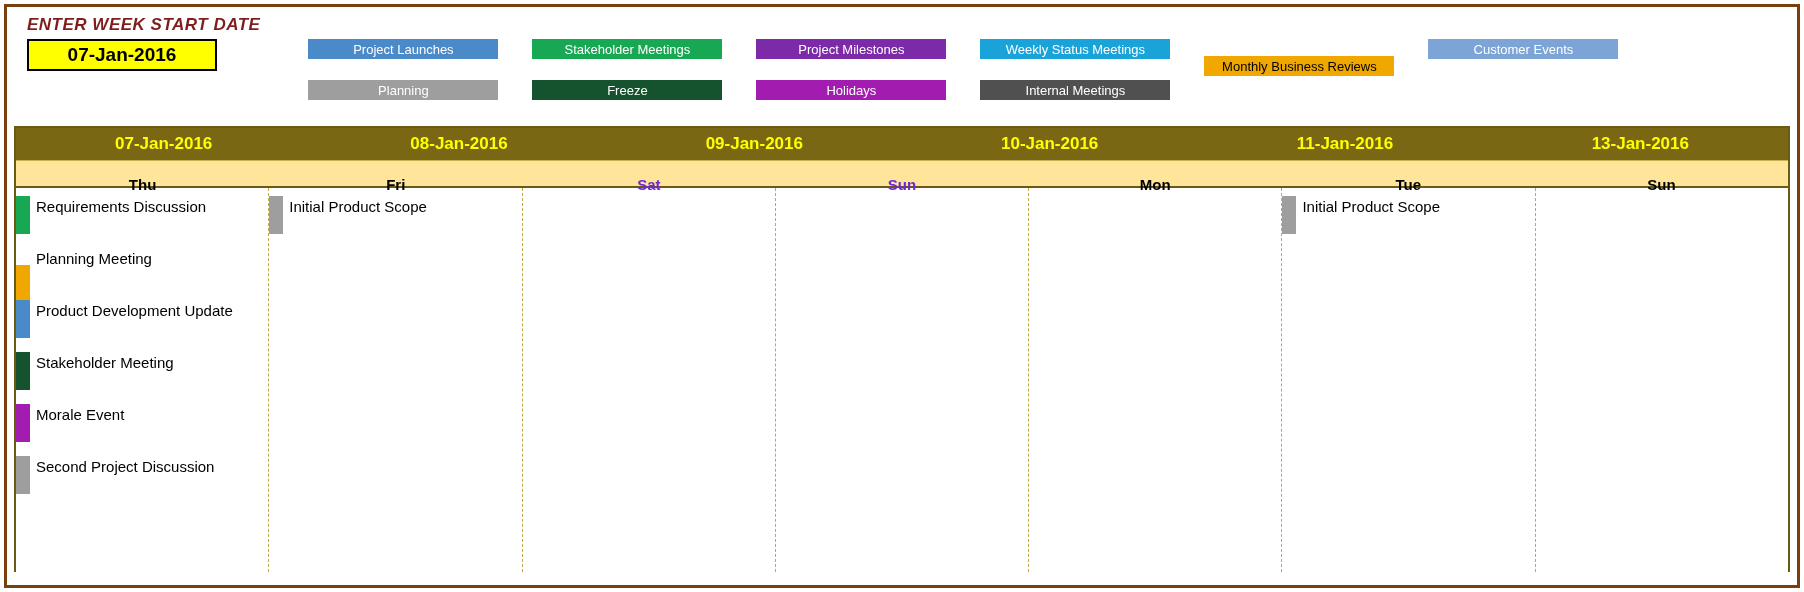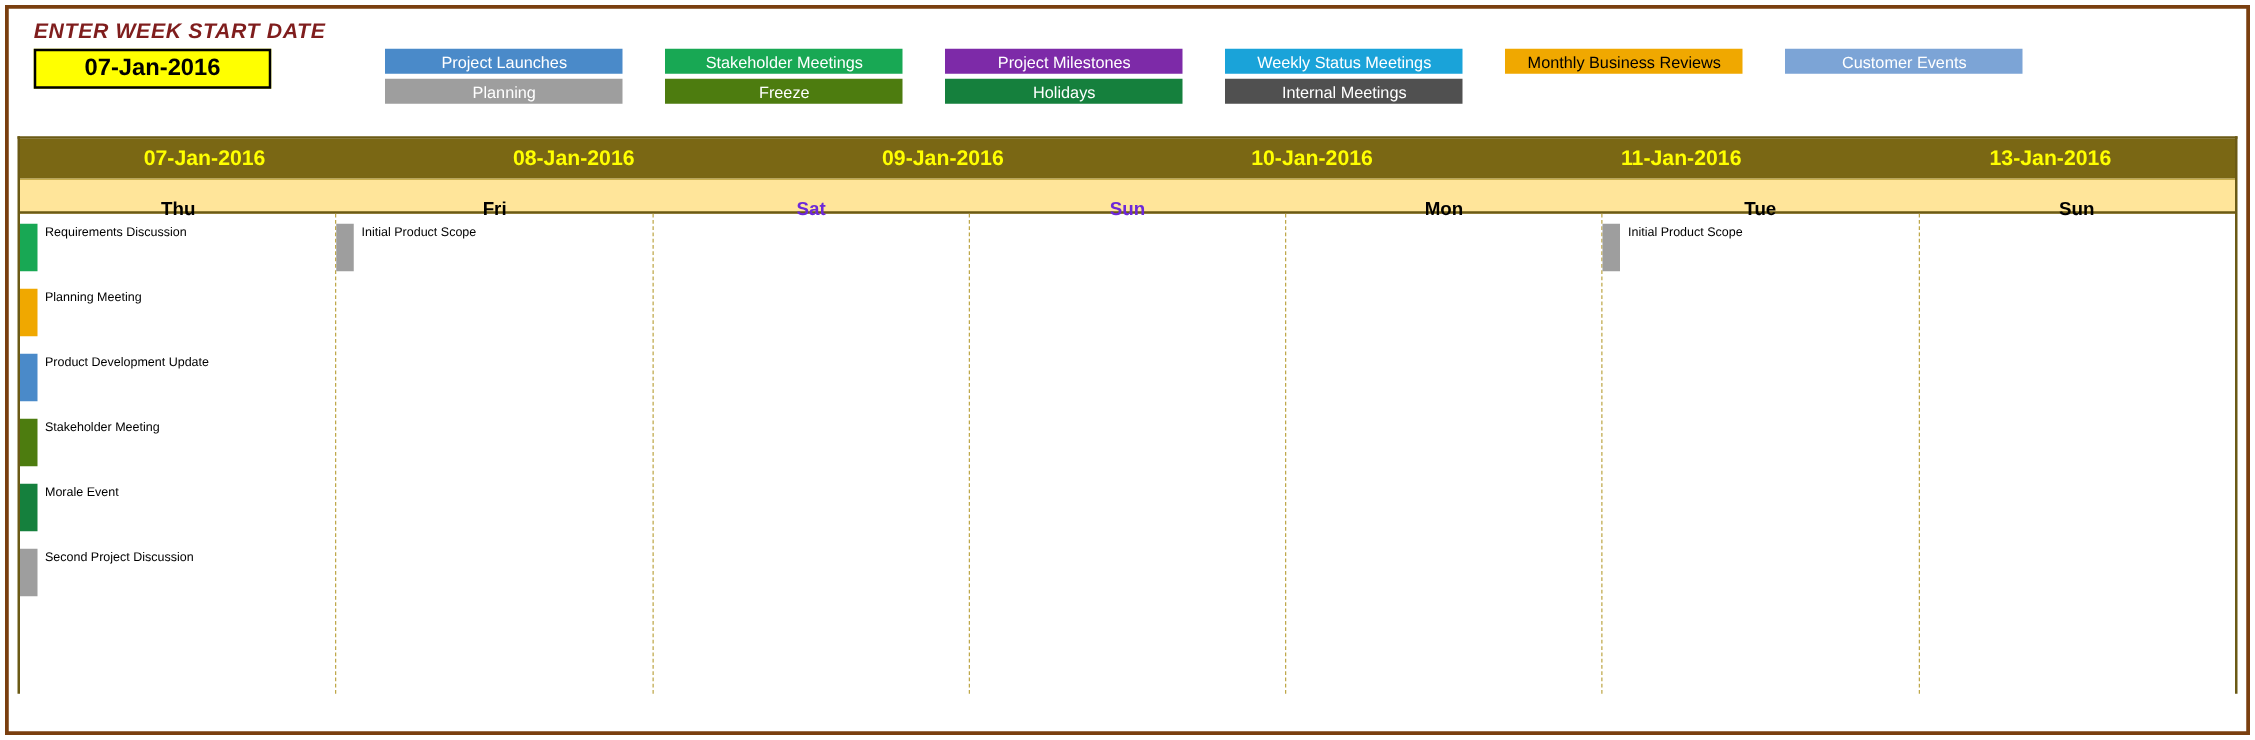--- a/index.html
+++ b/index.html
@@ -118,34 +118,34 @@
     display: flex;
     align-items: flex-start;
     height: 52px;
   }
   .event-bar {
     width: 14px;
     height: 38px;
     margin-right: 6px;
   }
   .event-label {
-    font-size: 10px;
+    font-size: 15px;
     color: #000;
     margin-top: 2px;
   }
   
   .c-launches   { background: #4a8ac9; }
   .c-stakeholder{ background: #18a854; }
   .c-milestones { background: #7d2aa8; }
   .c-weekly     { background: #1aa3d9; }
-  .c-monthly    { background: #f0a800; }
+  .c-monthly    { background: #f0a800; margin-top: 17px; }
   .c-customer   { background: #7ca4d6; }
   .c-planning   { background: #9e9e9e; }
-  .c-freeze     { background: #4d7c0f; }
-  .c-holidays   { background: #15803d; }
+  .c-freeze     { background: #14532d; }
+  .c-holidays   { background: #a21caf; }
   .c-internal   { background: #505050; }
   .lbl-monthly  { color: #000 !important; }
 </style>
 </head>
 <body>
 
 <div class="outer">
 
   <div class="top-area">
     <div class="date-entry">

